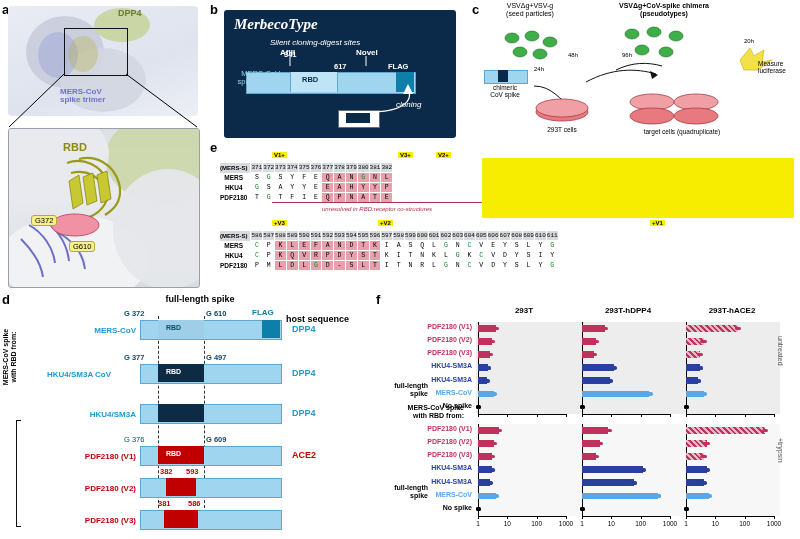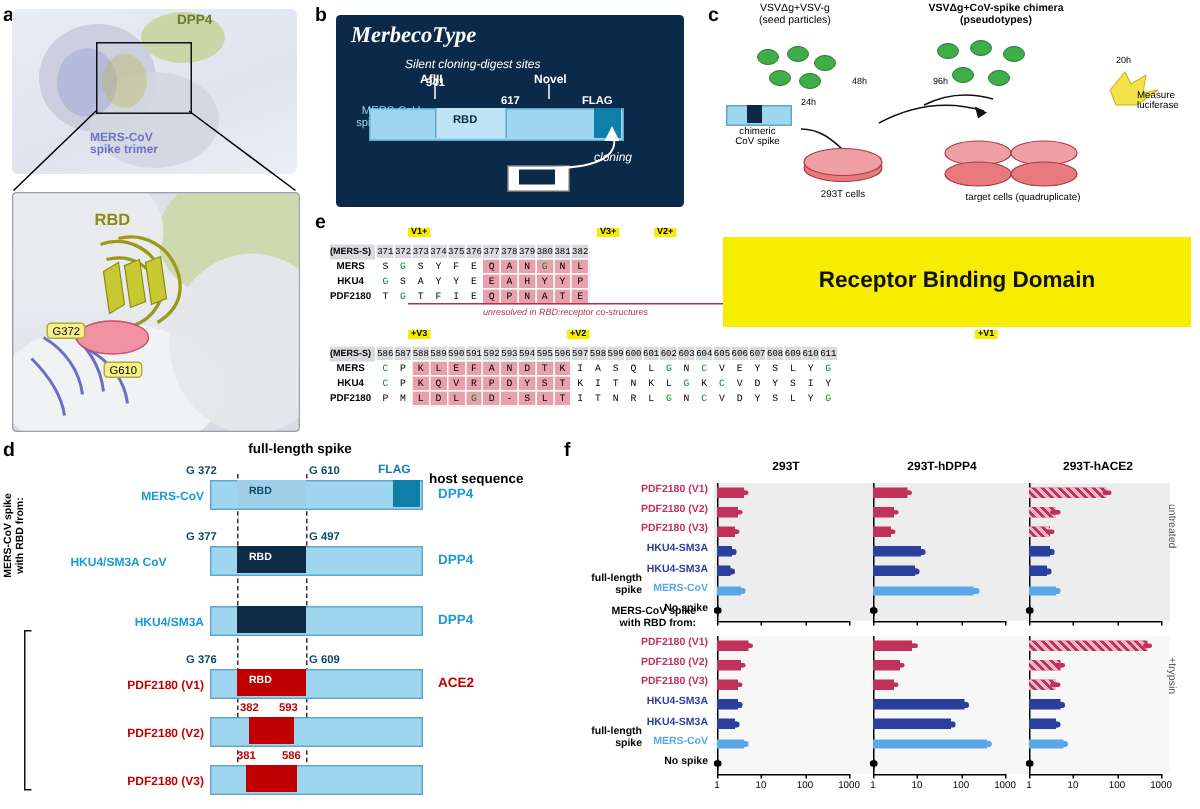--- a/index.html
+++ b/index.html
@@ -180,21 +180,20 @@
     <polygon points="6,16 16,4 20,12 30,6 28,18 38,16 24,26 10,26" fill="#f2e14a" stroke="#c9b613" stroke-width="0.7"></polygon>
   </svg>
   <div class="abs" style="left:286px;top:60px;width:44px;font-size:6.5px;white-space:pre;line-height:1.15;">Measure
 luciferase</div>
 </div>
 
 <div class="abs" id="panelE">
   <div class="abs pl" style="left:0;top:0;">e</div>
 
   <div class="abs" style="left:272px;top:18px;width:312px;height:60px;background:#f7ed00;"></div>
-  <div class="abs" style="left:272px;top:38px;width:312px;text-align:center;font-size:15px;font-weight:bold;color:#111;">Receptor Binding Domain</div>
 
   <div class="abs" style="left:10px;top:12px;">
     <div class="abs" style="left:52px;top:0;background:#f7ed00;font-size:6px;font-weight:bold;padding:0 2px;">V1+</div>
     <div class="abs" style="left:178px;top:0;background:#f7ed00;font-size:6px;font-weight:bold;padding:0 2px;">V3+</div>
     <div class="abs" style="left:216px;top:0;background:#f7ed00;font-size:6px;font-weight:bold;padding:0 2px;">V2+</div>
     <table class="seq" style="position:absolute;left:0;top:10px;">
         <tbody id="seq1">
           <tr class="numrow">
             <td class="lbl">(MERS-S)</td>
             <td>371</td>
@@ -419,21 +418,21 @@
       <div class="abs" style="left: 206px; top: 61px; font-size: 7.5px; font-weight: bold; color: rgb(11, 74, 107);">G 497</div>
       <div class="abs" style="left: 292px; top: 76px; font-size: 9px; font-weight: bold; color: rgb(28, 154, 214);">DPP4</div>
       <div class="abs" style="left: 22px; top: 118px; width: 114px; text-align: right; font-size: 8px; font-weight: bold; color: rgb(28, 154, 214);">HKU4/SM3A</div>
       <div class="abs" style="left: 140px; top: 112px; width: 140px; height: 18px; background: rgb(159, 213, 239); border: 1px solid rgb(94, 168, 207);"></div>
       <div class="abs" style="left: 158px; top: 112px; width: 46px; height: 18px; background: rgb(13, 43, 69);"></div>
       <div class="abs" style="left: 292px; top: 116px; font-size: 9px; font-weight: bold; color: rgb(28, 154, 214);">DPP4</div>
       <div class="abs" style="left: 22px; top: 160px; width: 114px; text-align: right; font-size: 8px; font-weight: bold; color: rgb(192, 0, 0);">PDF2180 (V1)</div>
       <div class="abs" style="left: 140px; top: 154px; width: 140px; height: 18px; background: rgb(159, 213, 239); border: 1px solid rgb(94, 168, 207);"></div>
       <div class="abs" style="left: 158px; top: 154px; width: 46px; height: 18px; background: rgb(192, 0, 0);"></div>
       <div class="abs" style="left: 166px; top: 158px; font-size: 7px; font-weight: bold; color: rgb(255, 255, 255);">RBD</div>
-      <div class="abs" style="left: 124px; top: 143px; font-size: 7.5px; font-weight: bold; color: rgb(11, 74, 107);">G 376</div>
+      <div class="abs" style="left: 124px; top: 143px; font-size: 7.5px; font-weight: normal; color: rgb(11, 74, 107);">G 376</div>
       <div class="abs" style="left: 206px; top: 143px; font-size: 7.5px; font-weight: bold; color: rgb(11, 74, 107);">G 609</div>
       <div class="abs" style="left: 292px; top: 158px; font-size: 9px; font-weight: bold; color: rgb(192, 0, 0);">ACE2</div>
       <div class="abs" style="left: 22px; top: 192px; width: 114px; text-align: right; font-size: 8px; font-weight: bold; color: rgb(192, 0, 0);">PDF2180 (V2)</div>
       <div class="abs" style="left: 140px; top: 186px; width: 140px; height: 18px; background: rgb(159, 213, 239); border: 1px solid rgb(94, 168, 207);"></div>
       <div class="abs" style="left: 166px; top: 186px; width: 30px; height: 18px; background: rgb(192, 0, 0);"></div>
       <div class="abs" style="left: 160px; top: 175px; font-size: 7.5px; font-weight: bold; color: rgb(192, 0, 0);">382</div>
       <div class="abs" style="left: 186px; top: 175px; font-size: 7.5px; font-weight: bold; color: rgb(192, 0, 0);">593</div>
       <div class="abs" style="left: 22px; top: 224px; width: 114px; text-align: right; font-size: 8px; font-weight: bold; color: rgb(192, 0, 0);">PDF2180 (V3)</div>
       <div class="abs" style="left: 140px; top: 218px; width: 140px; height: 18px; background: rgb(159, 213, 239); border: 1px solid rgb(94, 168, 207);"></div>
       <div class="abs" style="left: 164px; top: 218px; width: 34px; height: 18px; background: rgb(192, 0, 0);"></div>

